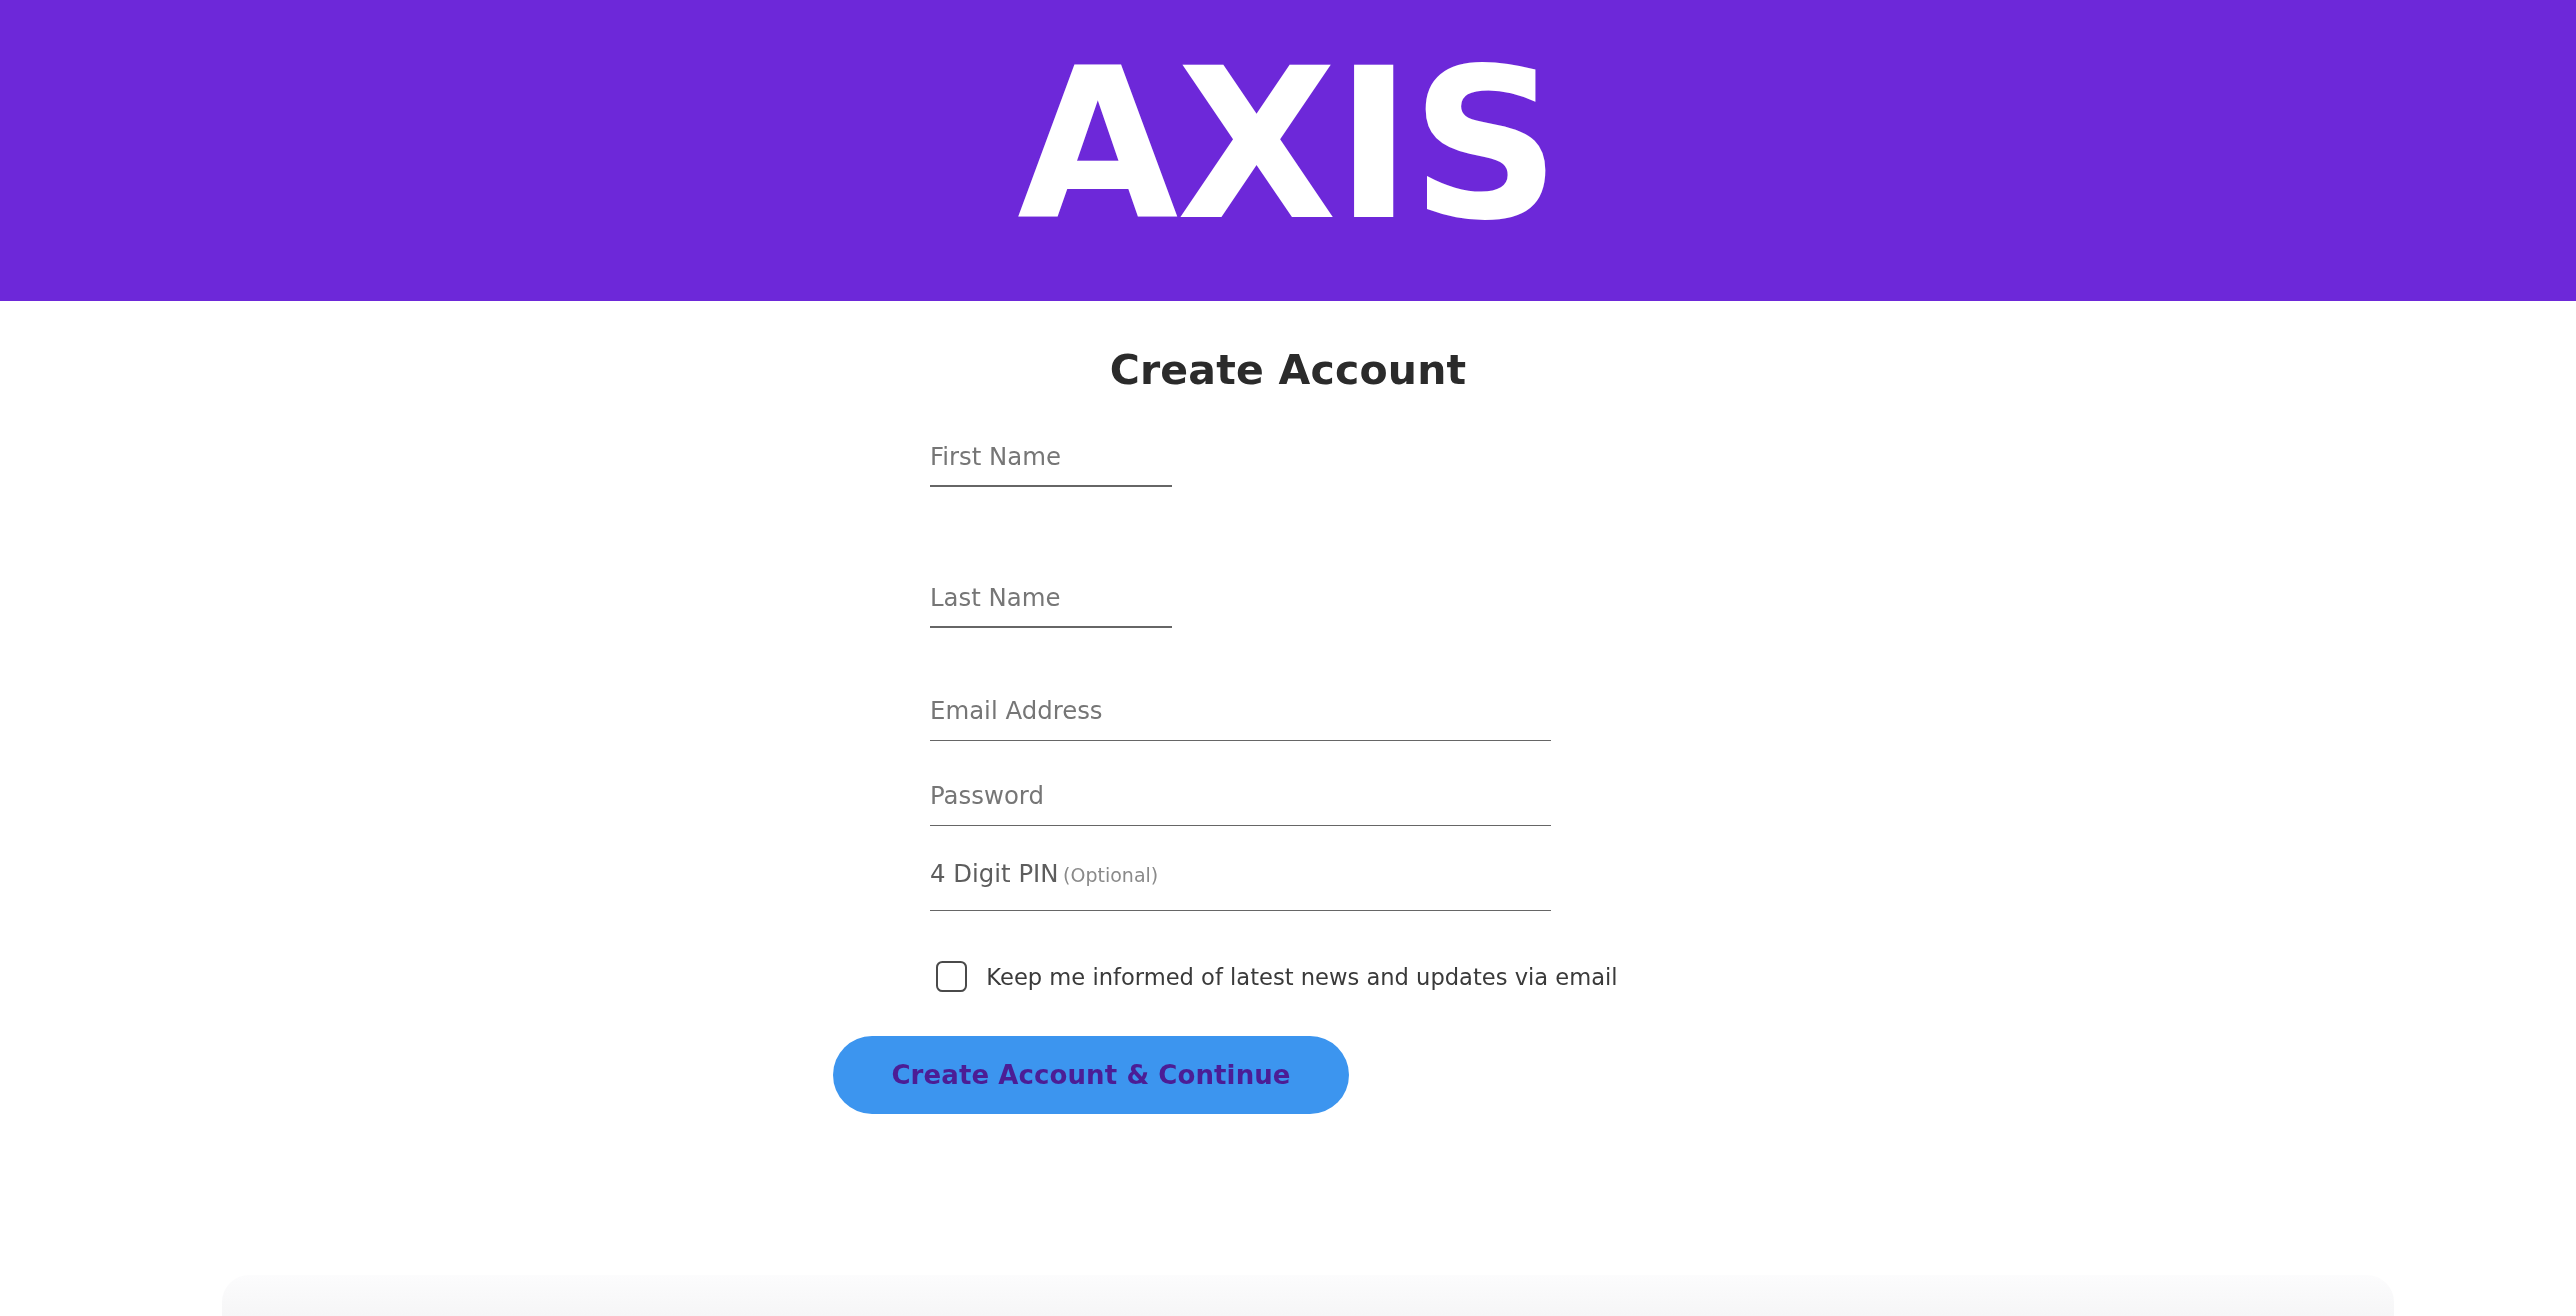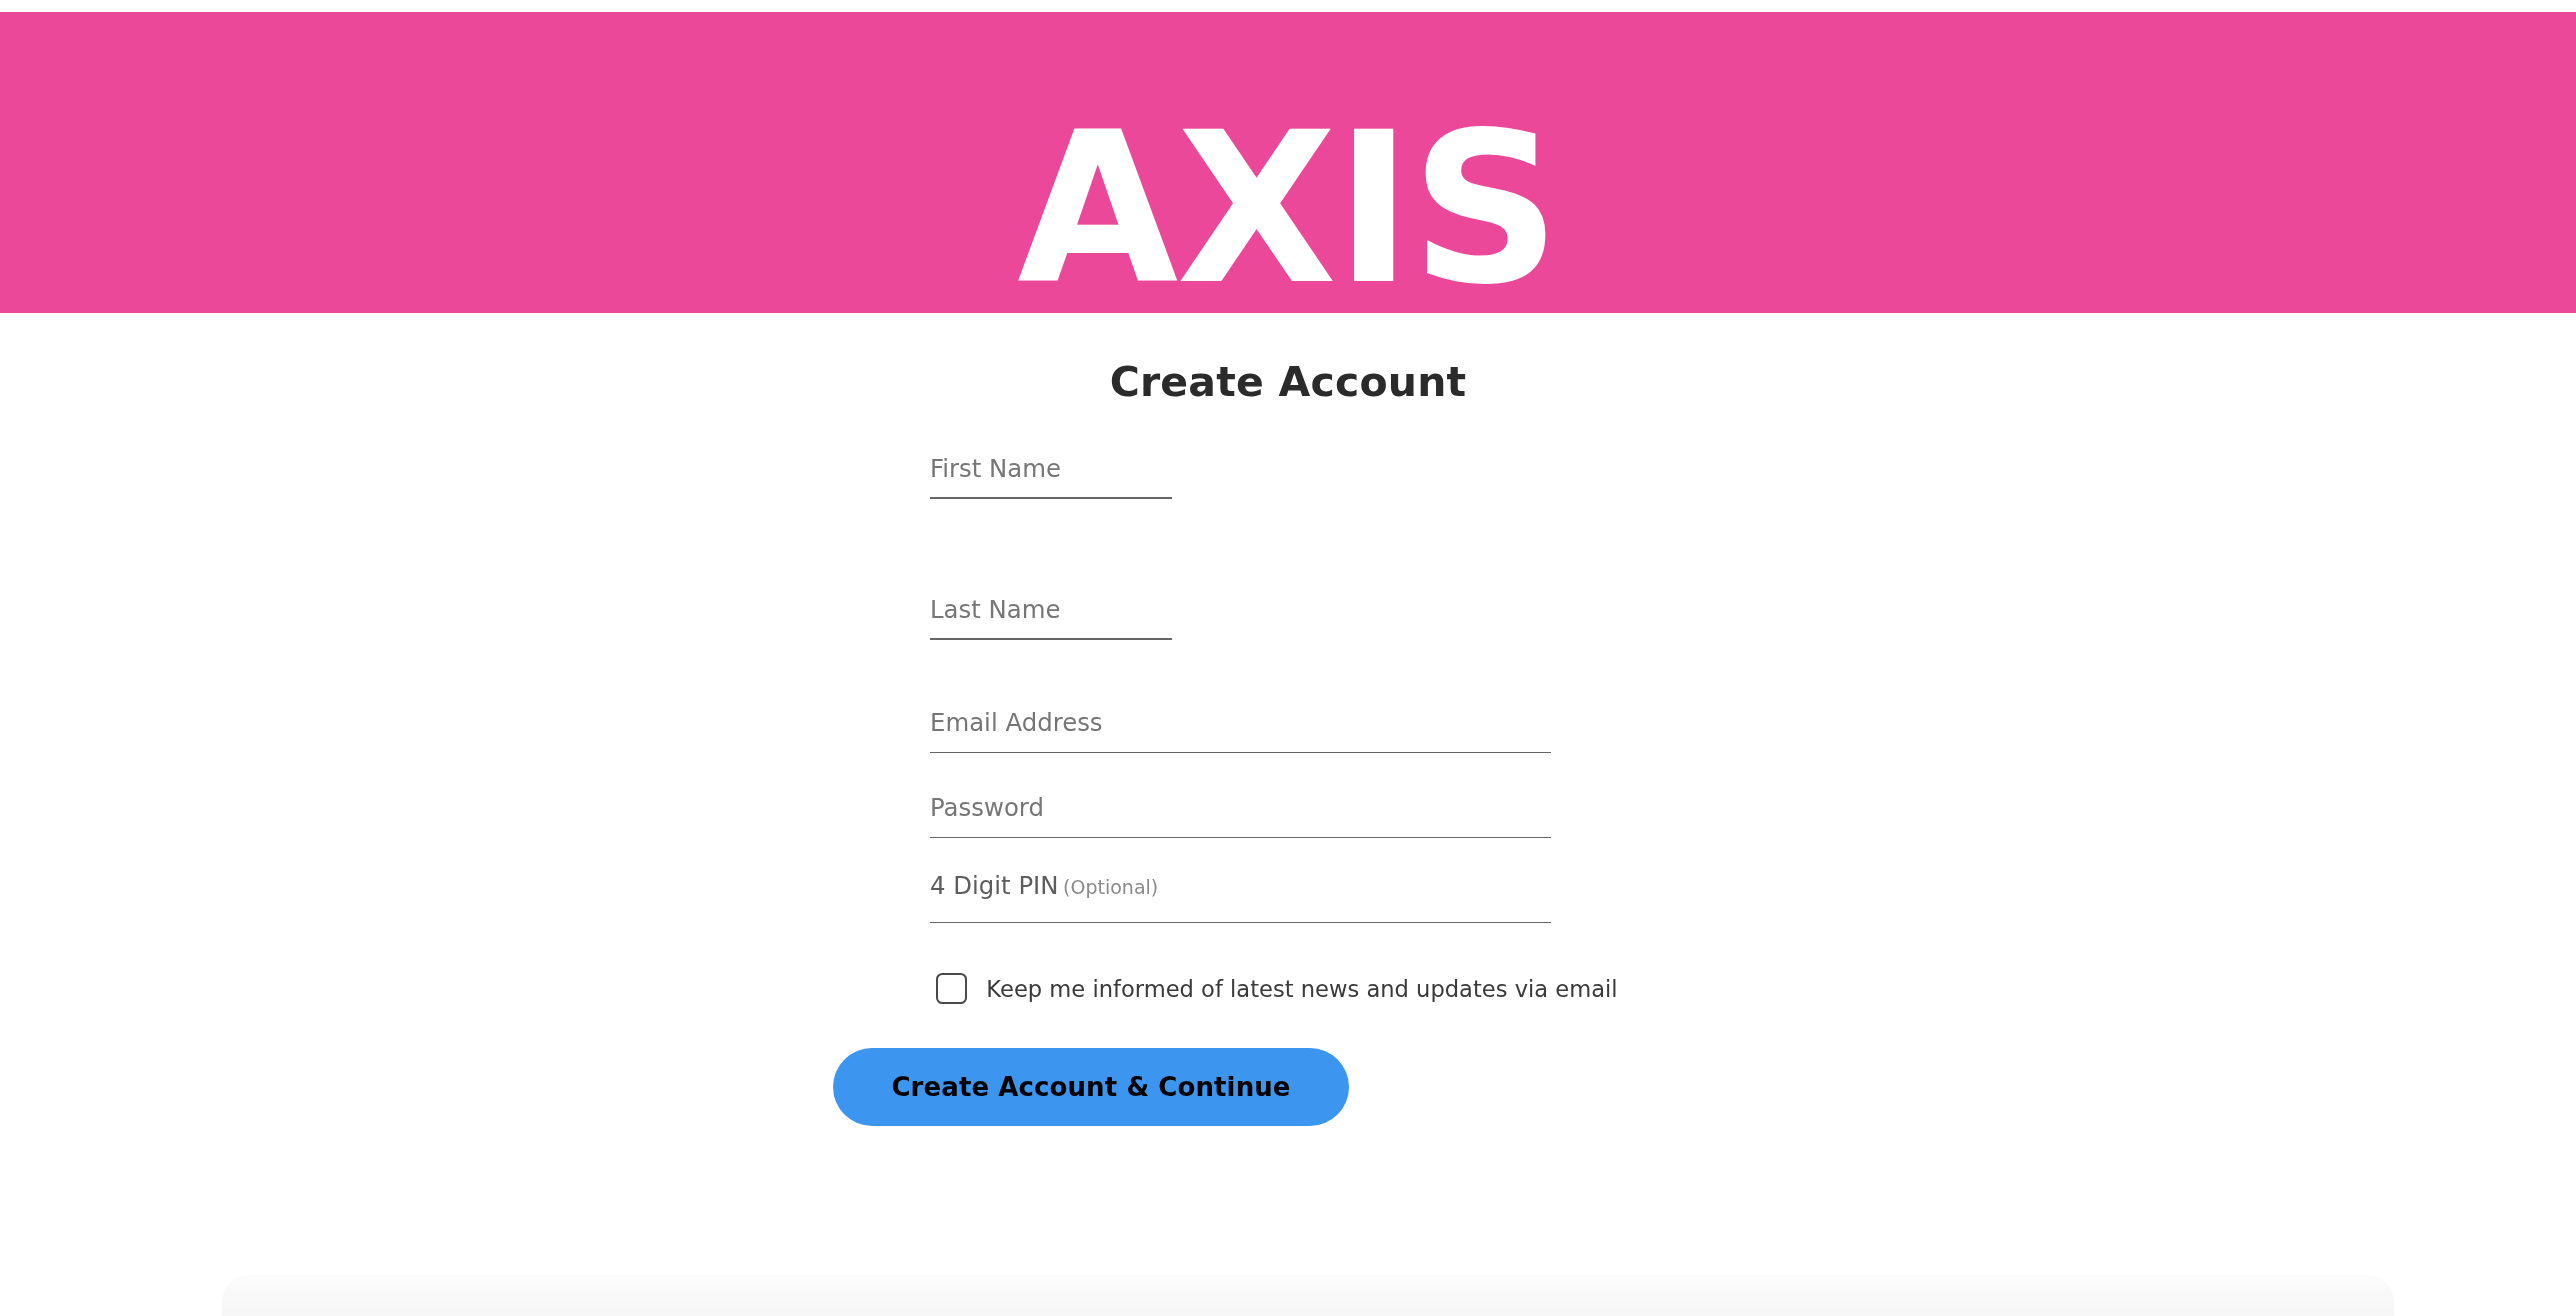--- a/index.html
+++ b/index.html
@@ -12,27 +12,26 @@
     height: 1316px;
     font-family: "DejaVu Sans", "Liberation Sans", sans-serif;
     overflow: hidden;
     position: relative;
   }
 
   
   .header {
     width: 100%;
     height: 301px;
-    background: #ec4899;
-    display: flex;
-    align-items: flex-end;
+    background: #6d28d9;
+    display: flex;
+    align-items: center;
     justify-content: center;
     box-sizing: border-box;
     overflow: hidden;
-    margin-top: 12px;
   }
   .brand-logo {
     color: #ffffff;
     font-family: "DejaVu Sans", "Liberation Sans", sans-serif;
     font-weight: 700;
     font-size: 208px;
     line-height: 1;
     letter-spacing: -1.8px;
     margin-top: -11px;
     user-select: none;
@@ -142,21 +141,21 @@
 
   
   .btn-row {
     display: flex;
     justify-content: center;
     margin-top: 44px;
     margin-left: -303px;
   }
   .cta-button {
     background: #3c95ef;
-    color: #000000;
+    color: #4c1d95;
     border: 0;
     border-radius: 91px;
     font-family: "DejaVu Sans", "Liberation Sans", sans-serif;
     font-size: 26px;
     font-weight: 700;
     padding: 0 58px;
     height: 78px;
     line-height: 78px;
     cursor: pointer;
     white-space: nowrap;

